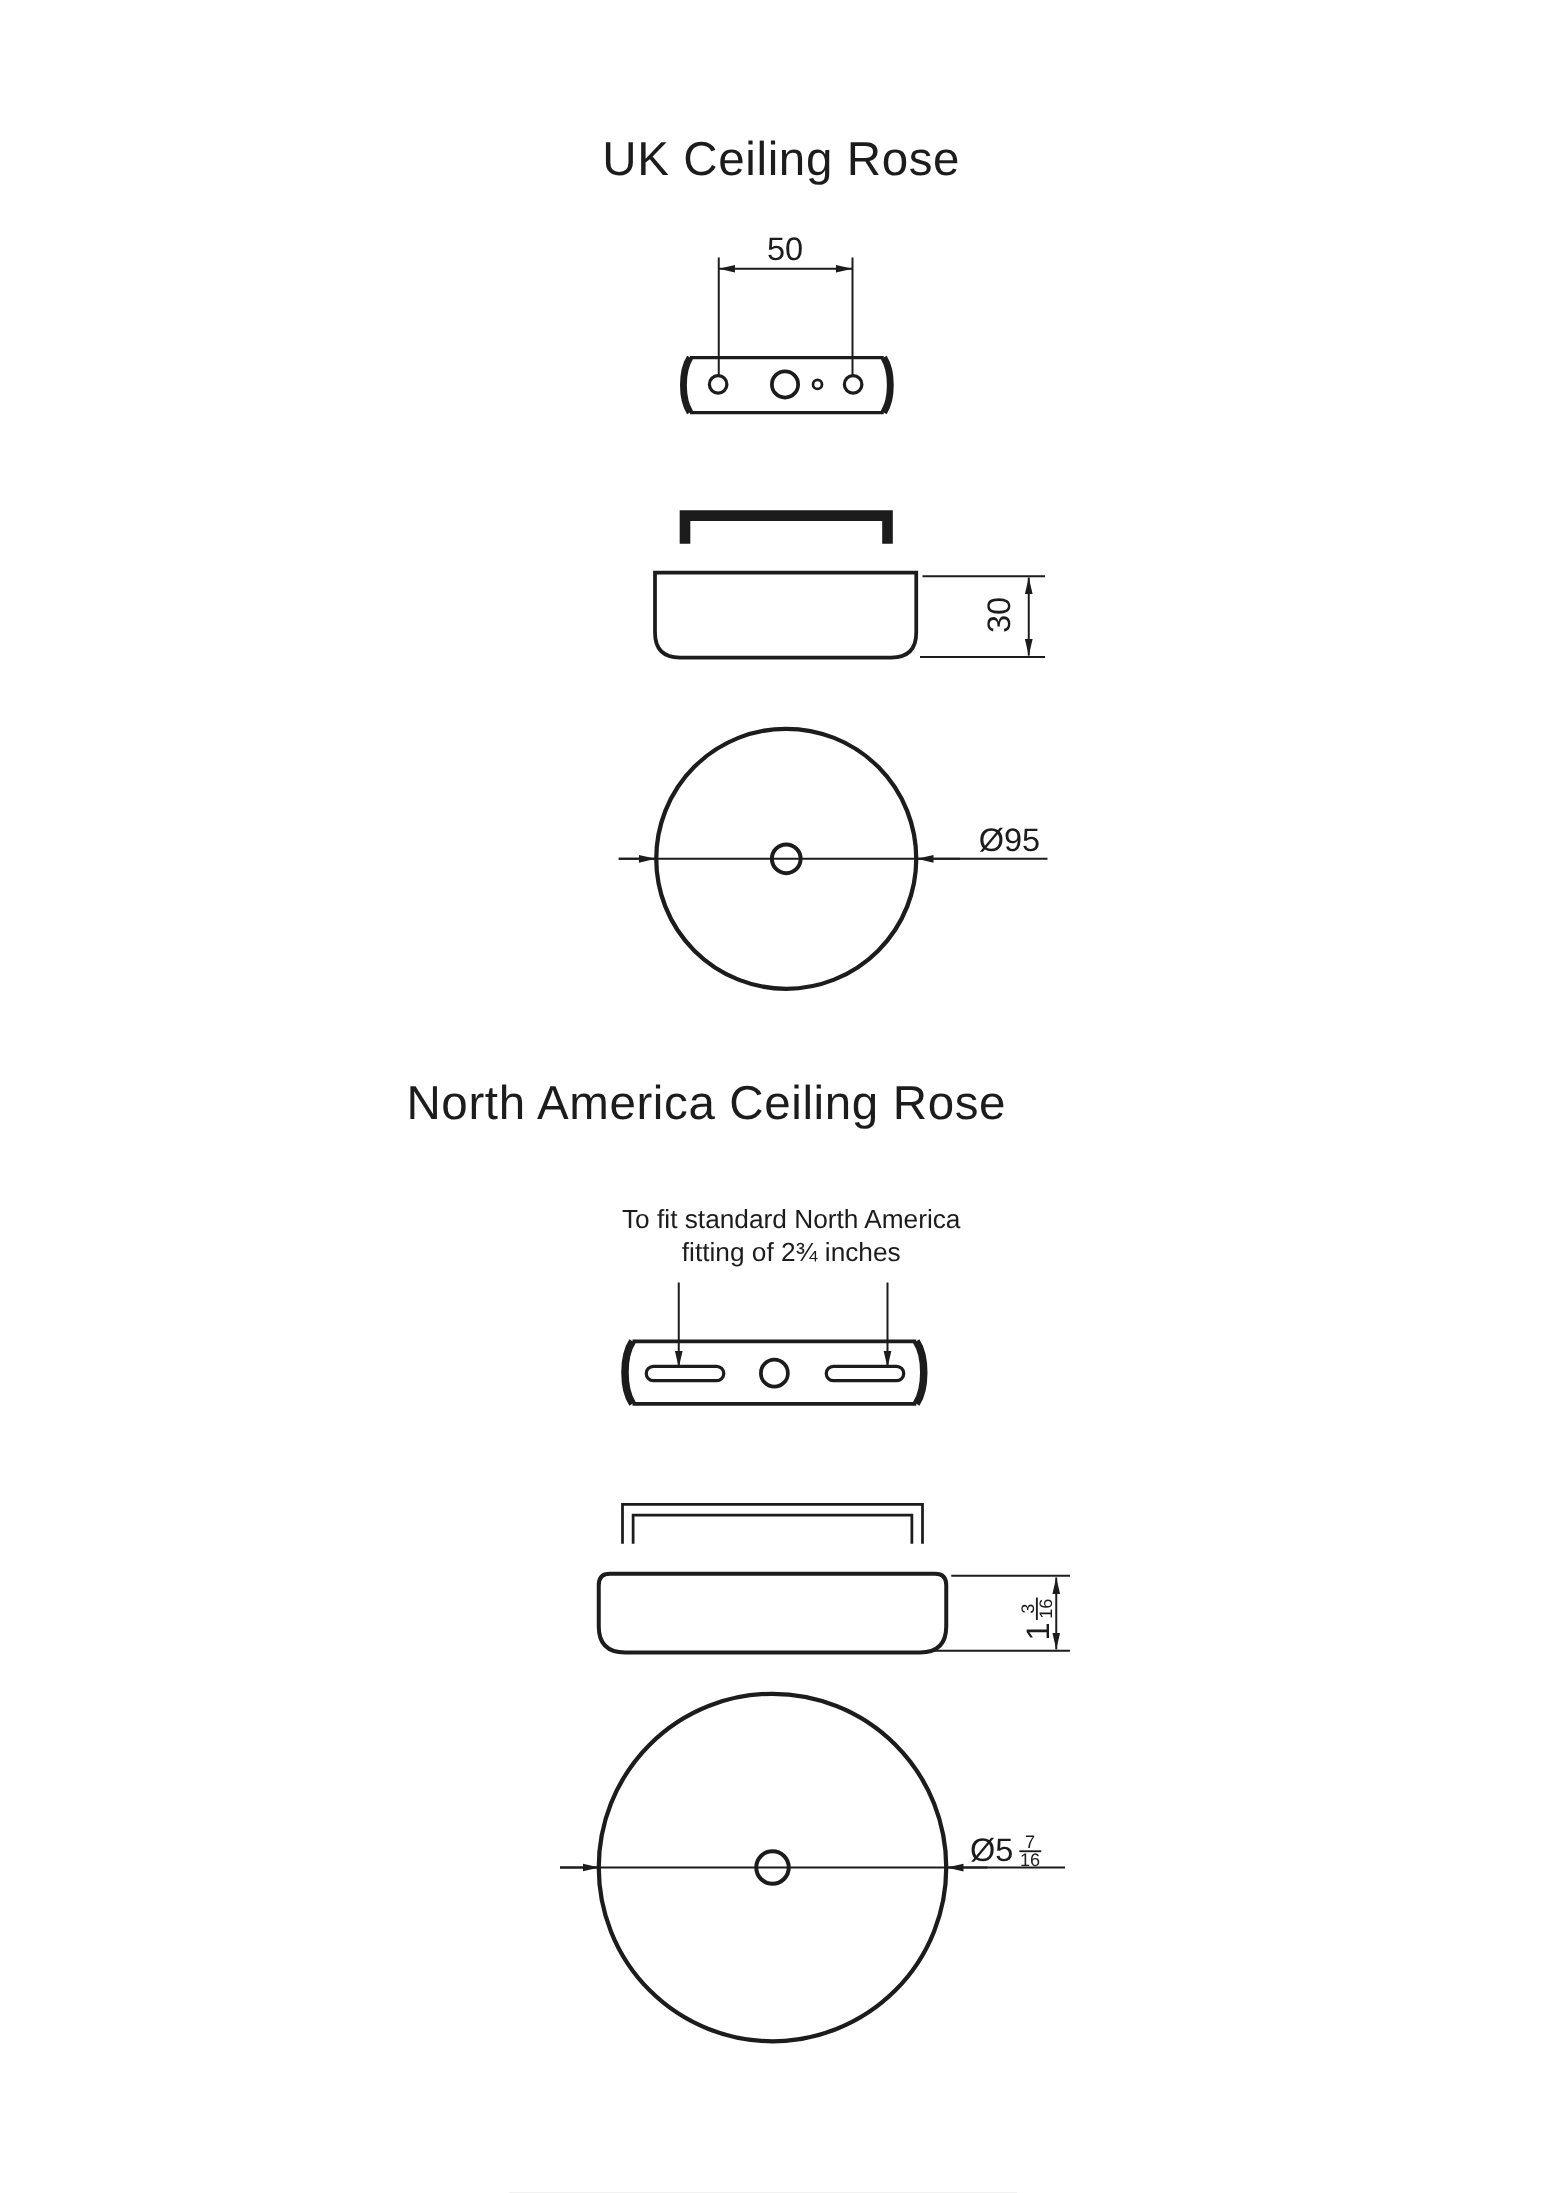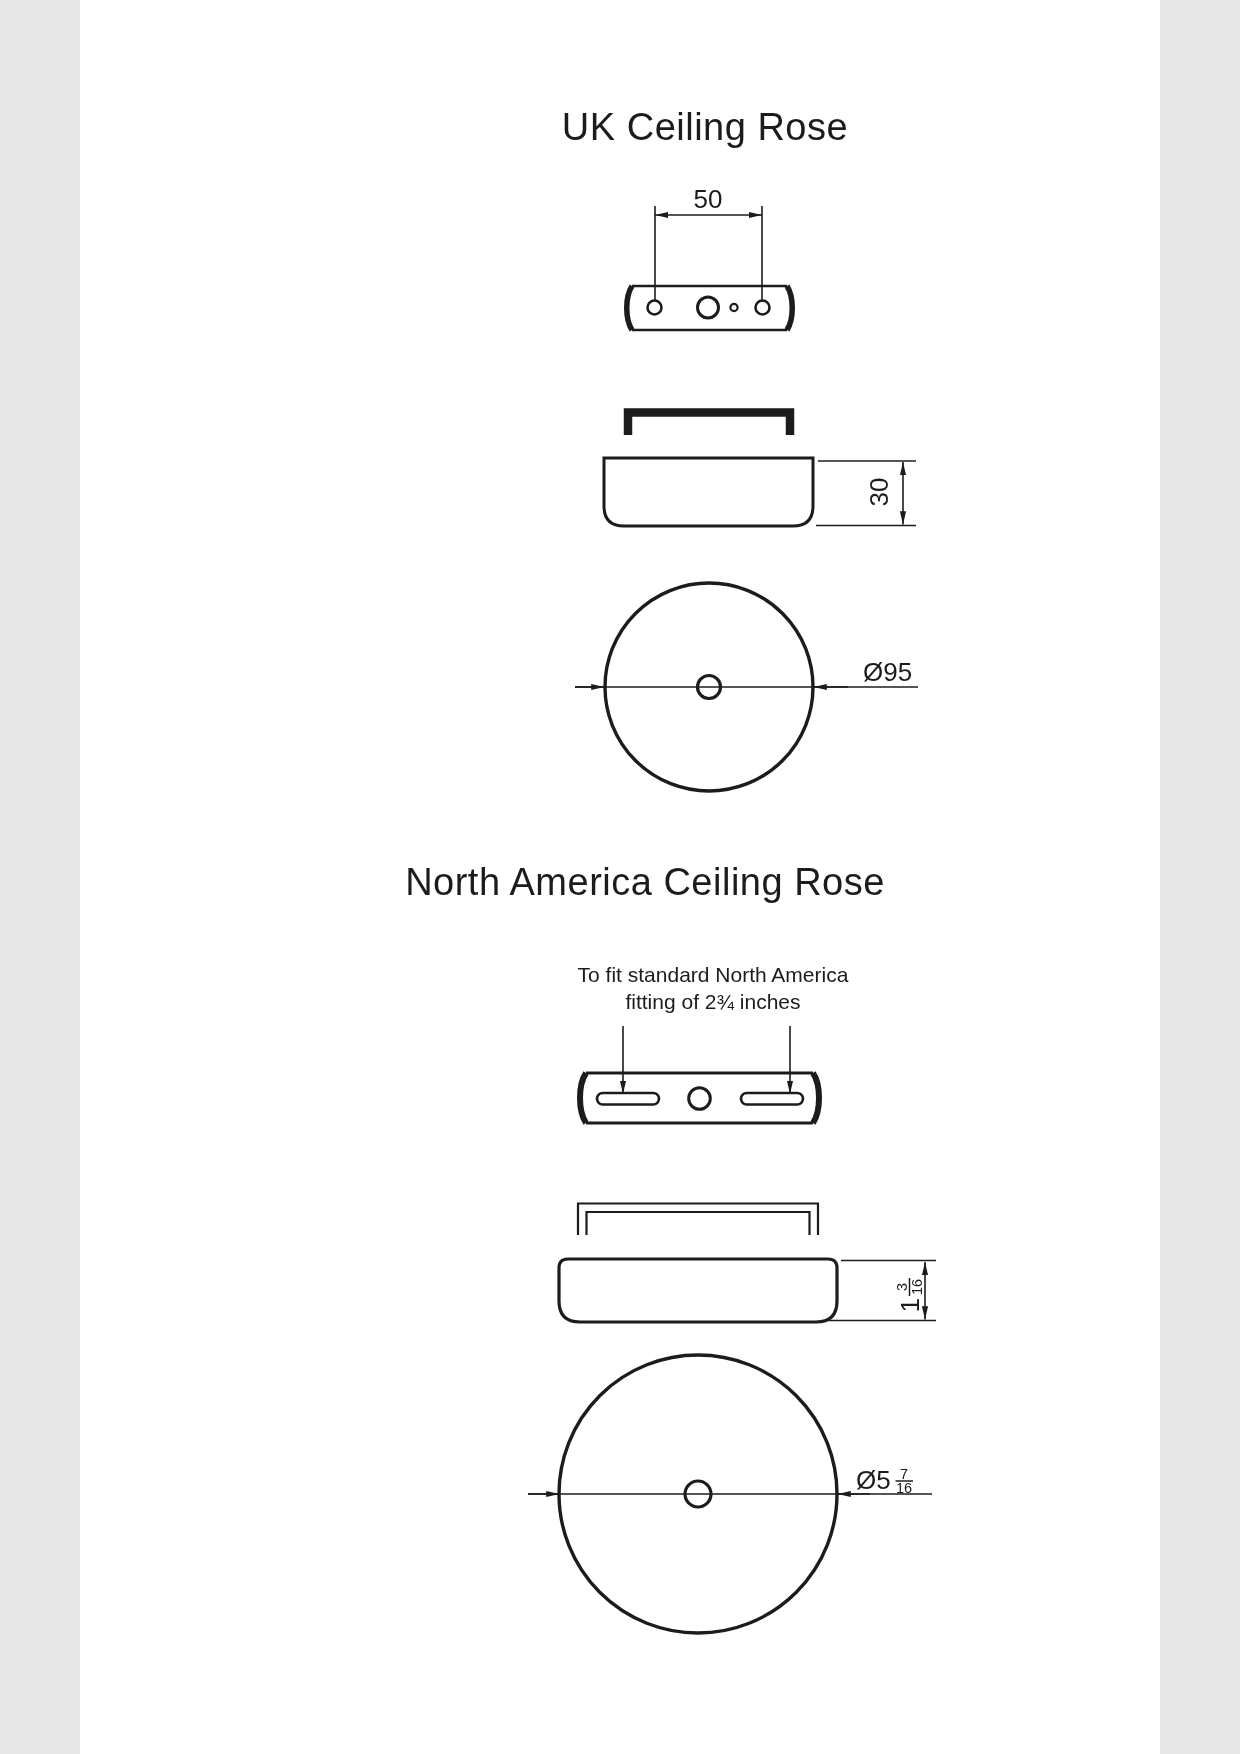--- a/index.html
+++ b/index.html
@@ -1,17 +1,17 @@
 <!DOCTYPE html>
 <html><head>
 <meta charset="utf-8">
 <style>
   html,body{margin:0;padding:0;background:#e8e8e8;}
   .page{
-    width:1080px;height:1754px;position:relative;margin:0 auto;
+    width:1240px;height:1754px;position:relative;margin:0 auto;
     background:#ffffff;font-family:"Liberation Sans", sans-serif;
     overflow:hidden;
   }
   svg{position:absolute;left:0;top:0;}
   .ink{stroke:#1c1c1c;fill:none;}
   text{fill:#1c1c1c;font-family:"Liberation Sans", sans-serif;}
   .t-title{font-size:38px;letter-spacing:0.5px;}
   .t-note{font-size:21px;}
   .t-dim{font-size:26px;}
   .t-frac{font-size:14.5px;}

